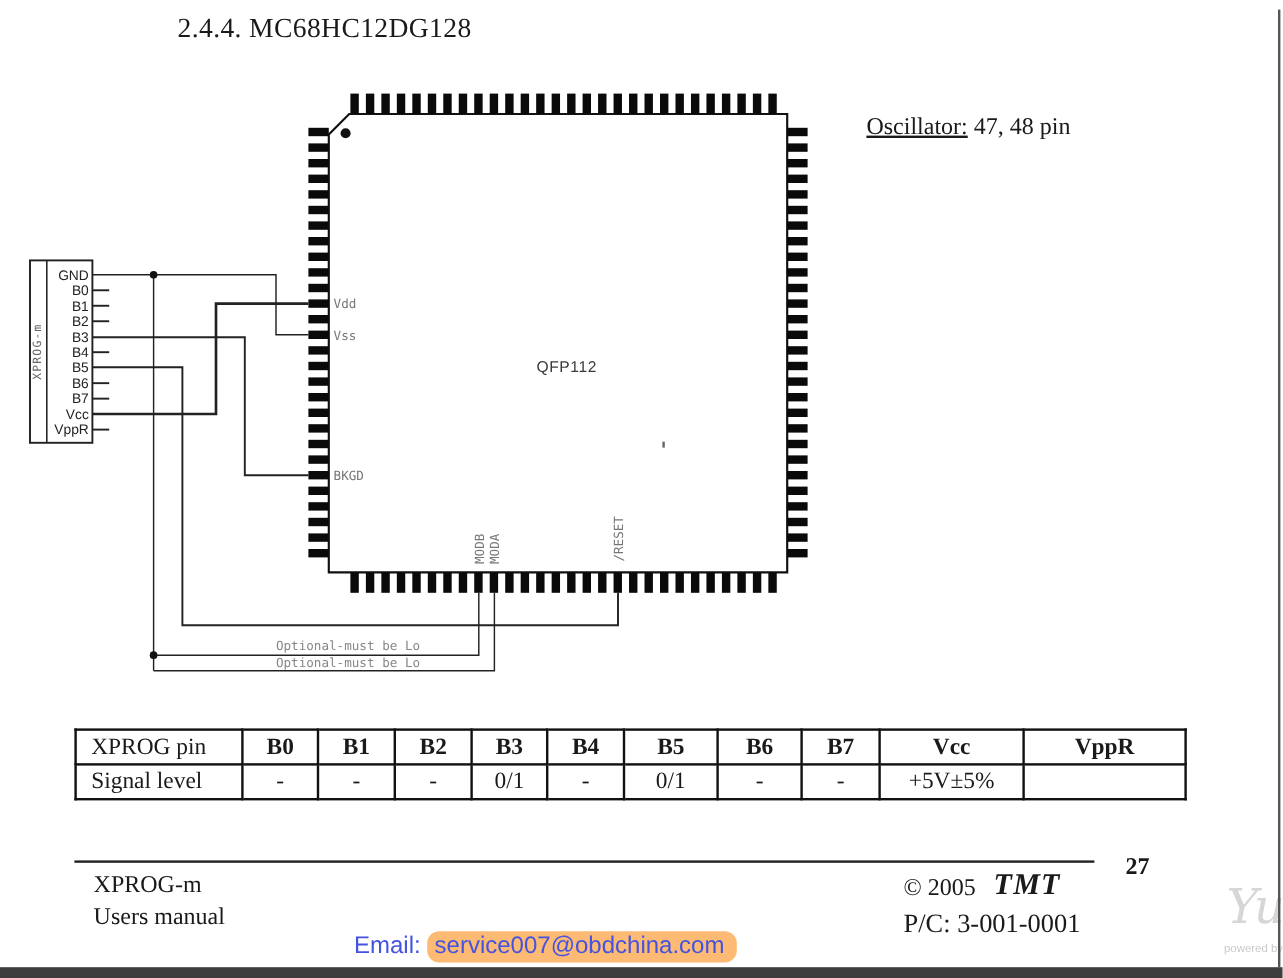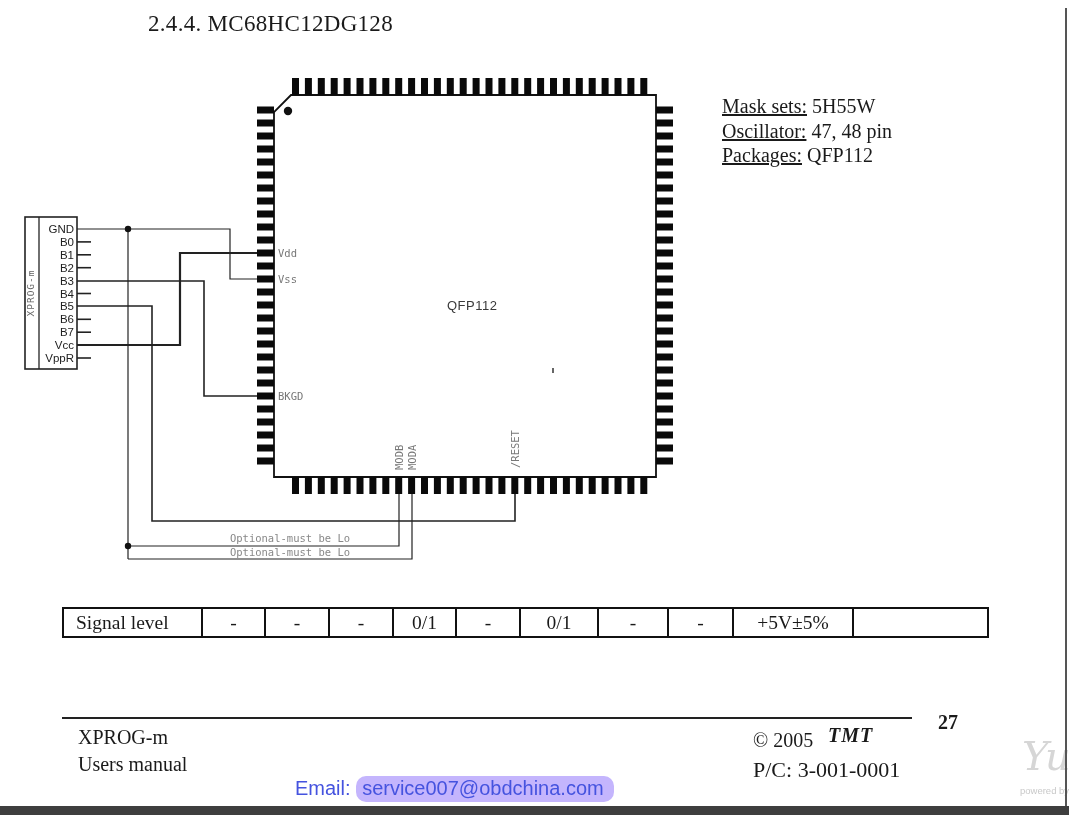--- a/index.html
+++ b/index.html
@@ -22,44 +22,42 @@
   .sigtable{position:absolute;left:62px;top:607px;border-collapse:collapse;}
   .sigtable td{border:2px solid #111;font:19.5px "Liberation Serif",serif;height:27px;padding:0;}
   .sigtable .rowhead{text-align:left;padding-left:12px;padding-right:8px;}
   .sigtable .colhead{font-weight:bold;text-align:center;}
   .sigtable .val{text-align:center;}
   
   .footrule{left:62px;top:717px;width:850px;border-top:2px solid #222;height:0;}
   .f-product{left:78px;top:726px;font-size:20px;}
   .f-manual{left:78px;top:753px;font-size:20px;text-align:center;}
   .f-copy{left:753px;top:729px;font-size:20px;font-family:Liberation Serif, serif;}
-  .f-brand{left:828px;top:724px;font-size:20px;font-weight:bold;font-style:italic;letter-spacing:1px;}
+  .f-brand{left:828px;top:724px;font-size:25px;font-weight:bold;font-style:italic;letter-spacing:1px;}
   .f-pc{left:753px;top:757px;font-size:22px;}
   .pagenum{left:938px;top:711px;font-size:20px;font-weight:bold;}
   
   .email{left:295px;top:777px;font:20px "Liberation Sans",sans-serif;color:#4553df;white-space:nowrap;}
-  .email a{color:#4553df;text-decoration:none;background:#c4b5fd;border-radius:10px;padding:1px 10px 3px 6px;cursor:pointer;}
+  .email a{color:#4553df;text-decoration:none;background:#fdba74;border-radius:10px;padding:1px 10px 3px 6px;cursor:pointer;}
   
   .wm-logo{left:1022px;top:733px;font:italic 40px "DejaVu Serif",serif;color:#d6d6d6;white-space:nowrap;}
   .wm-powered{left:1020px;top:785px;font:9.5px "Liberation Sans",sans-serif;color:#c9c9c9;white-space:nowrap;}
   
   .border-right{left:1065px;top:8px;width:2px;height:798px;background:#555;}
   .border-bottom{left:0;top:806px;width:1069px;height:9px;background:#3e3e3e;}
 </style>
 </head>
 <body>
 
 <div class="page">
 
   <div class="abs title">2.4.4. MC68HC12DG128</div>
 
   <div class="abs info">
-    <div><span class="u">Mask sets:</span> <span>5H55W</span></div>
     <div><span class="u">Oscillator:</span> <span>47, 48 pin</span></div>
-    <div><span class="u">Packages:</span> <span>QFP112</span></div>
   </div>
 
   <svg id="schematic" width="1069" height="815" viewBox="0 0 1069 815">
 
     <g stroke="#222" fill="none">
       <path d="M77,229 H230 V279 H257" stroke-width="1.2"></path>
       <path d="M128,229 V559" stroke-width="1.2"></path>
       <path d="M77,345 H180 V253 H257" stroke-width="2.2"></path>
       <path d="M77,281 H204 V396 H257" stroke-width="1.6"></path>
       <path d="M77,306 H152 V521 H515 V494" stroke-width="1.6"></path>
@@ -239,20 +237,33 @@
         <col style="width:64px">
       <col style="width:63px">
         <col style="width:64px">
         <col style="width:78px">
         <col style="width:70px">
       <col style="width:65px">
         <col style="width:120px">
         <col style="width:135px">
     </colgroup>
     <tbody>
+      <tr id="sig-head">
+          <td class="rowhead">XPROG pin</td>
+          <td class="colhead">B0</td>
+          <td class="colhead">B1</td>
+          <td class="colhead">B2</td>
+          <td class="colhead">B3</td>
+          <td class="colhead">B4</td>
+          <td class="colhead">B5</td>
+          <td class="colhead">B6</td>
+          <td class="colhead">B7</td>
+          <td class="colhead">Vcc</td>
+          <td class="colhead">VppR</td>
+        </tr>
       <tr id="sig-vals">
           <td class="rowhead">Signal level</td>
           <td class="val">-</td>
           <td class="val">-</td>
           <td class="val">-</td>
           <td class="val">0/1</td>
           <td class="val">-</td>
           <td class="val">0/1</td>
           <td class="val">-</td>
           <td class="val">-</td>

